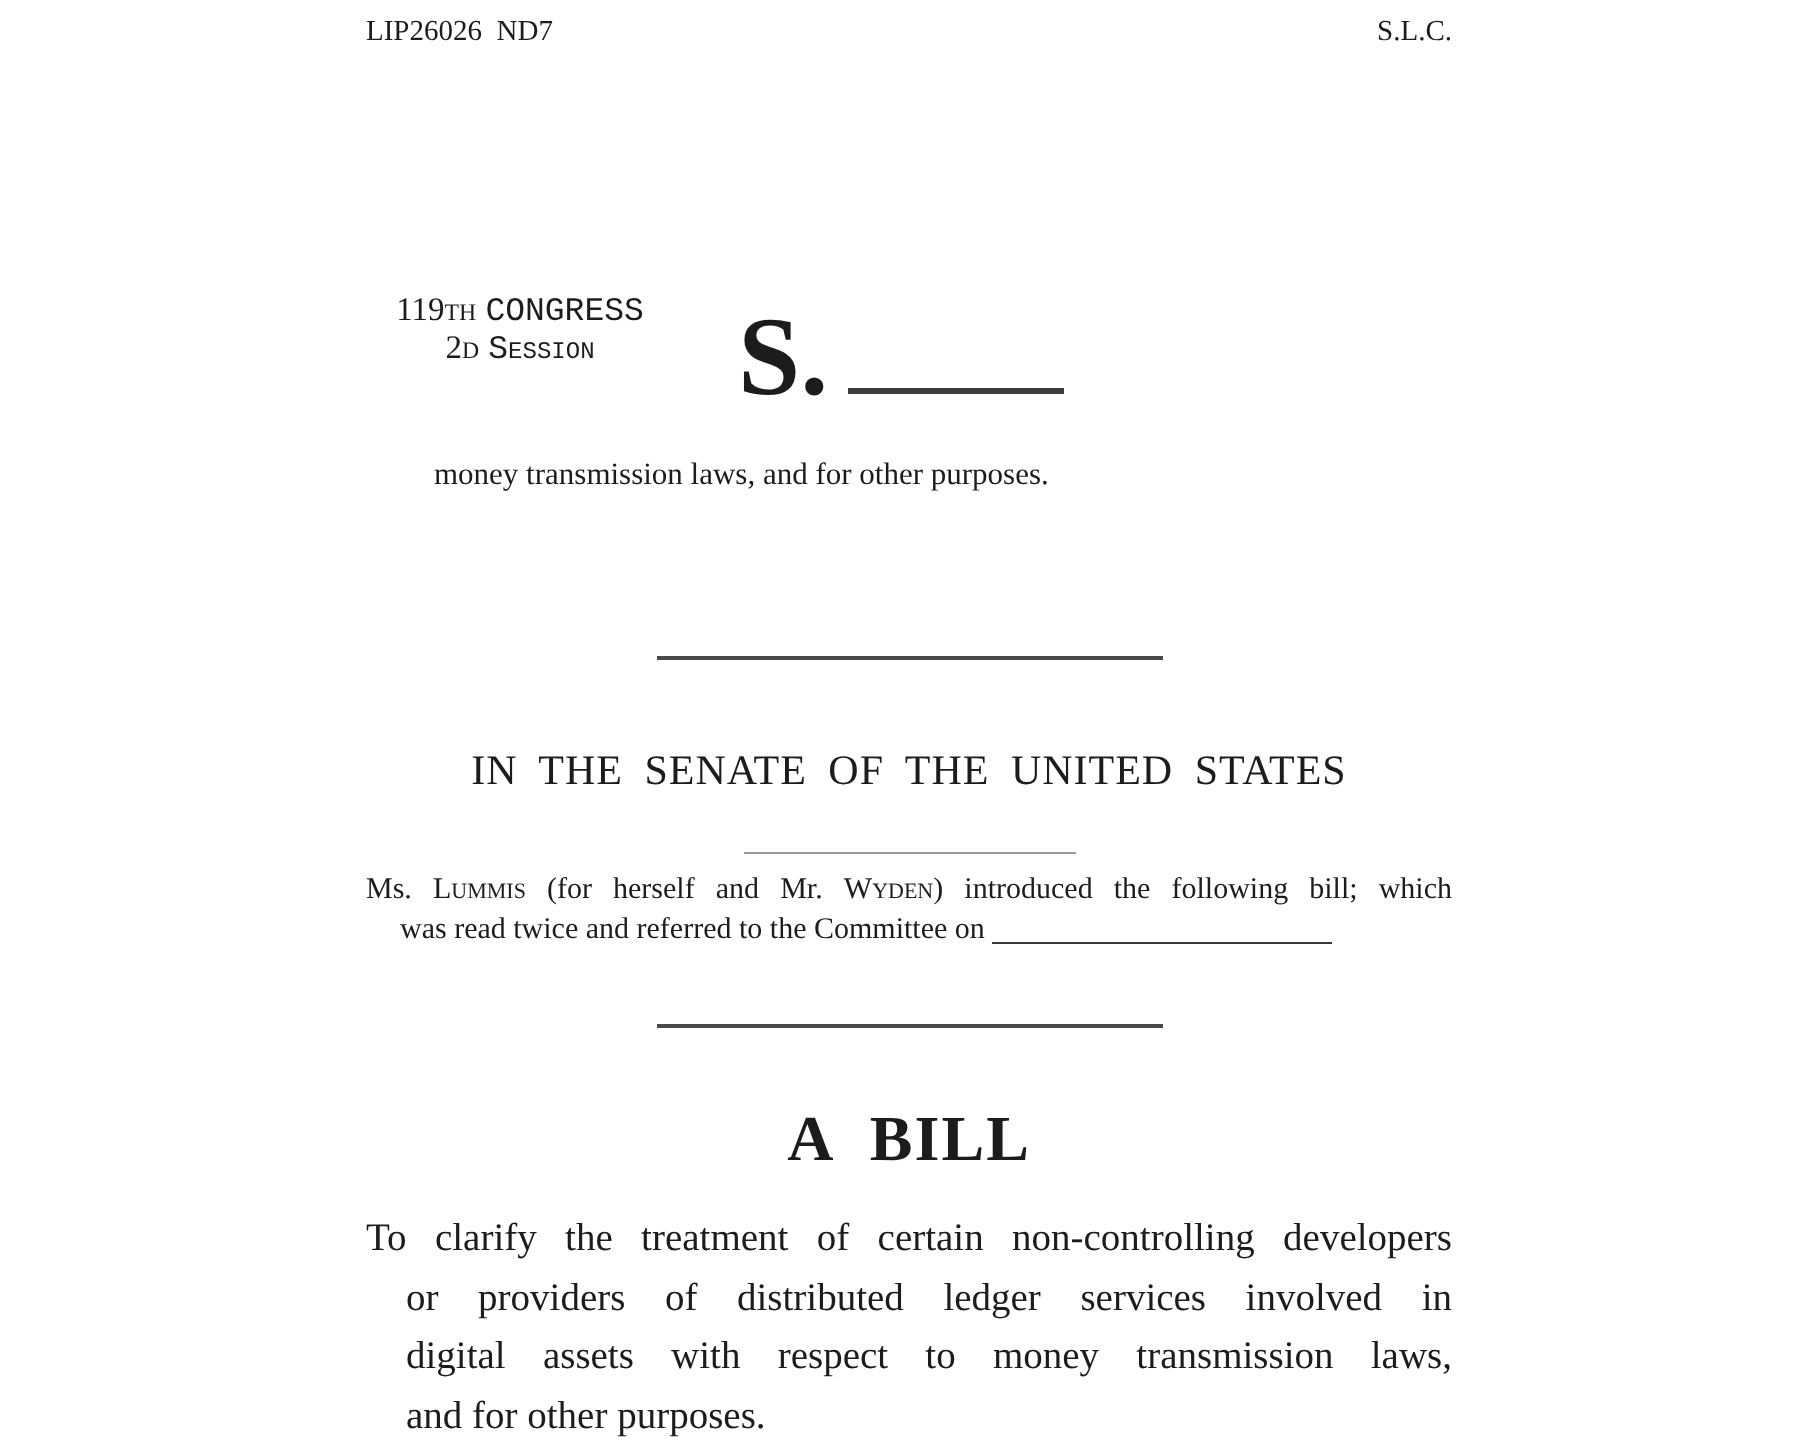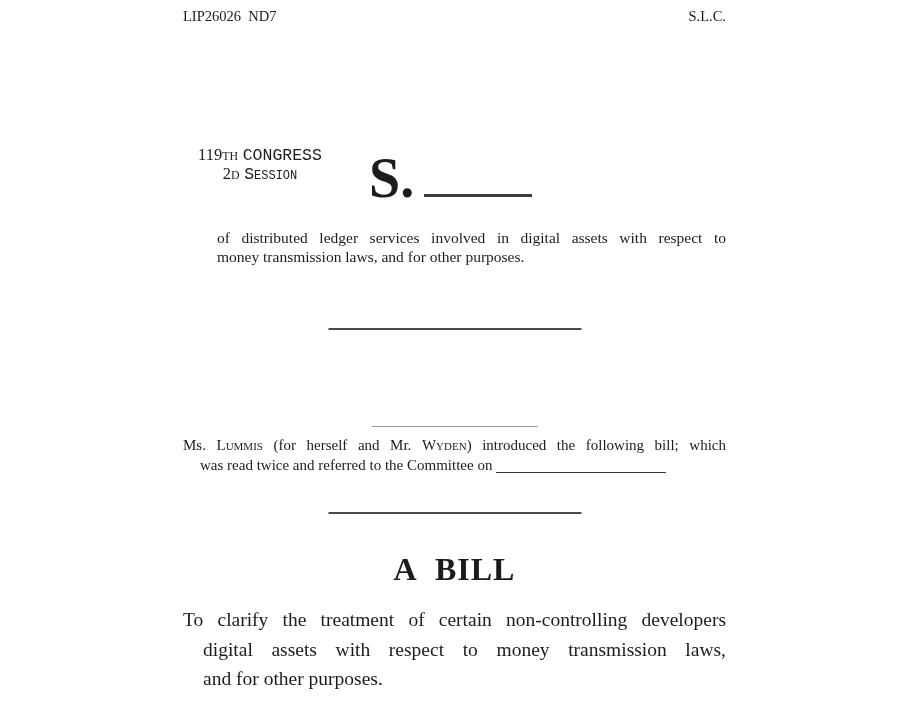--- a/index.html
+++ b/index.html
@@ -117,37 +117,38 @@
   <div class="congress-session">
     <span class="line"><span>119</span><span class="ord">TH</span><span class="word-gap">CONGRESS</span></span>
     <span class="line"><span>2</span><span class="ord">D</span><span class="word-gap sc">Session</span></span>
   </div>
 
   <div class="bill-line">
     <span>S.</span><span class="bill-blank"></span>
   </div>
 
   <div class="short-title">
-    <span class="line jl ind34">of distributed ledger services involved in digital assets with respect to</span>
     <span class="line ind34">money transmission laws, and for other purposes.</span>
   </div>
 
   <div class="rule rule-thick rule-1"></div>
 
+  <div class="chamber-heading">IN THE SENATE OF THE UNITED STATES</div>
 
   <div class="rule rule-thin rule-2"></div>
 
   <div class="action-para">
     <span class="line jl"><span>Ms. </span><span class="sc">Lummis</span><span> (for herself and Mr. </span><span class="sc">Wyden</span><span>) introduced the following bill; which</span></span>
     <span class="line ind17"><span>was read twice and referred to the Committee on </span><span class="committee-blank"></span></span>
   </div>
 
   <div class="rule rule-thick rule-3"></div>
 
   <div class="bill-heading">A BILL</div>
 
   <div class="long-title">
     <span class="line jl">To clarify the treatment of certain non-controlling developers</span>
+    <span class="line jl ind20">or providers of distributed ledger services involved in</span>
     <span class="line jl ind20">digital assets with respect to money transmission laws,</span>
     <span class="line ind20">and for other purposes.</span>
   </div>
 
 </div>
 
 </body></html>

